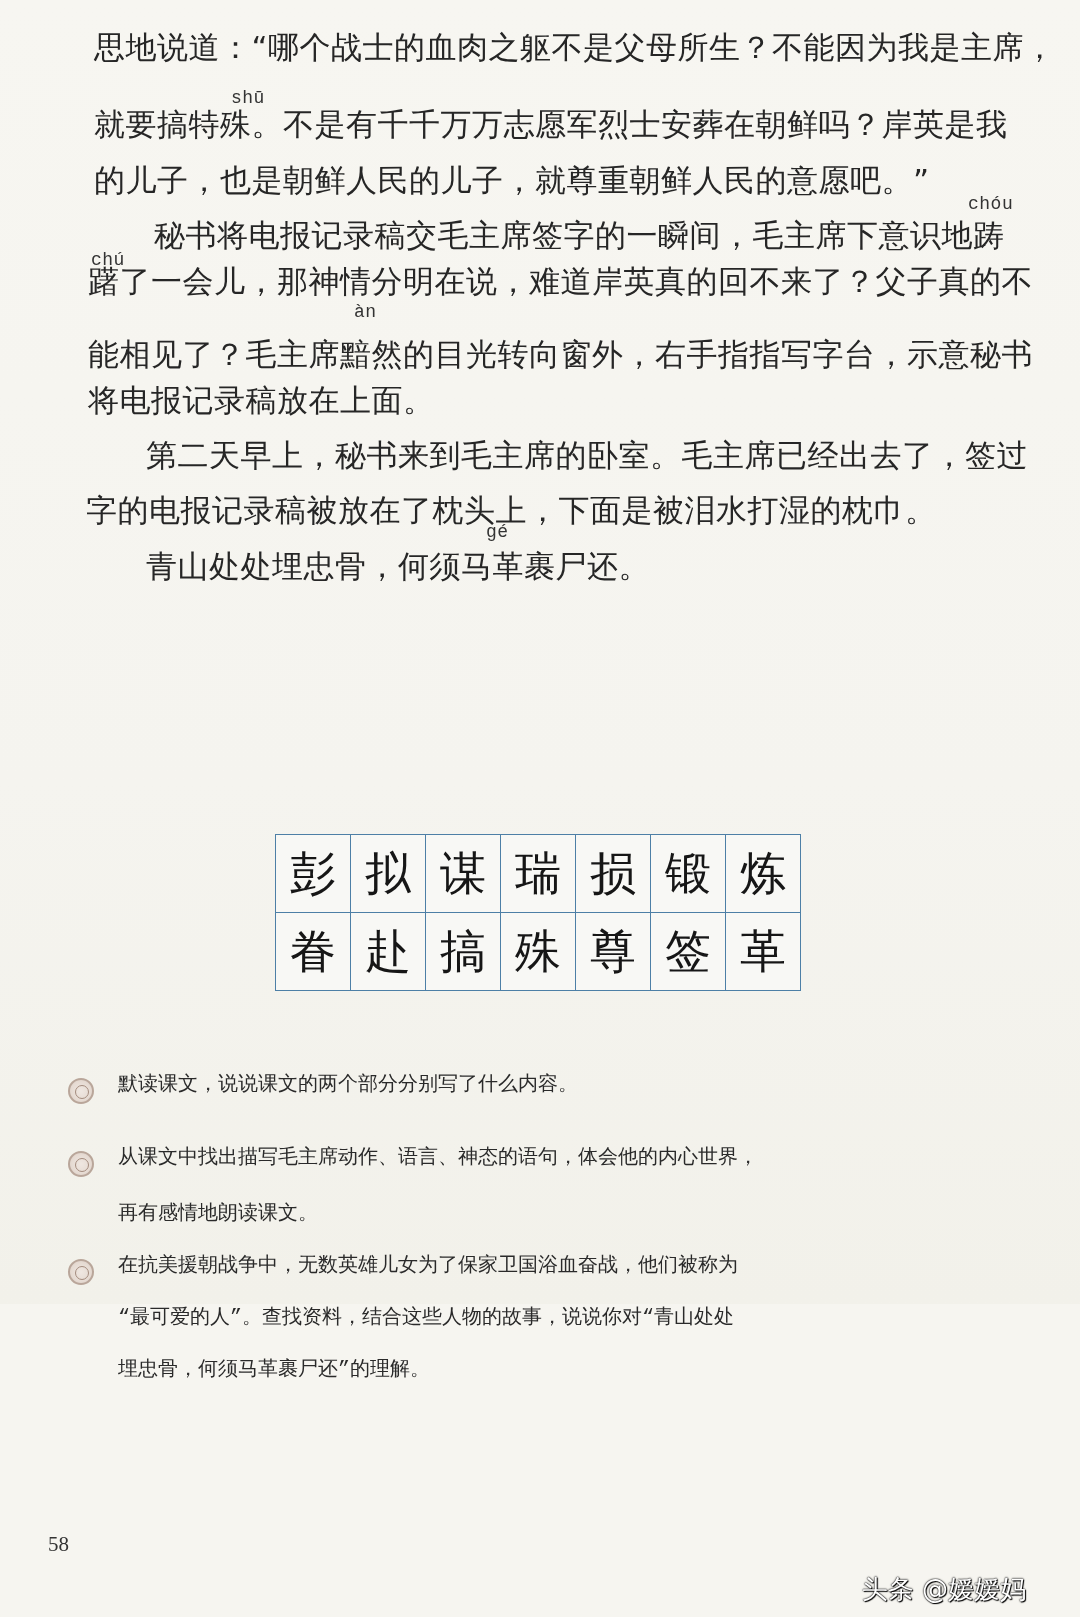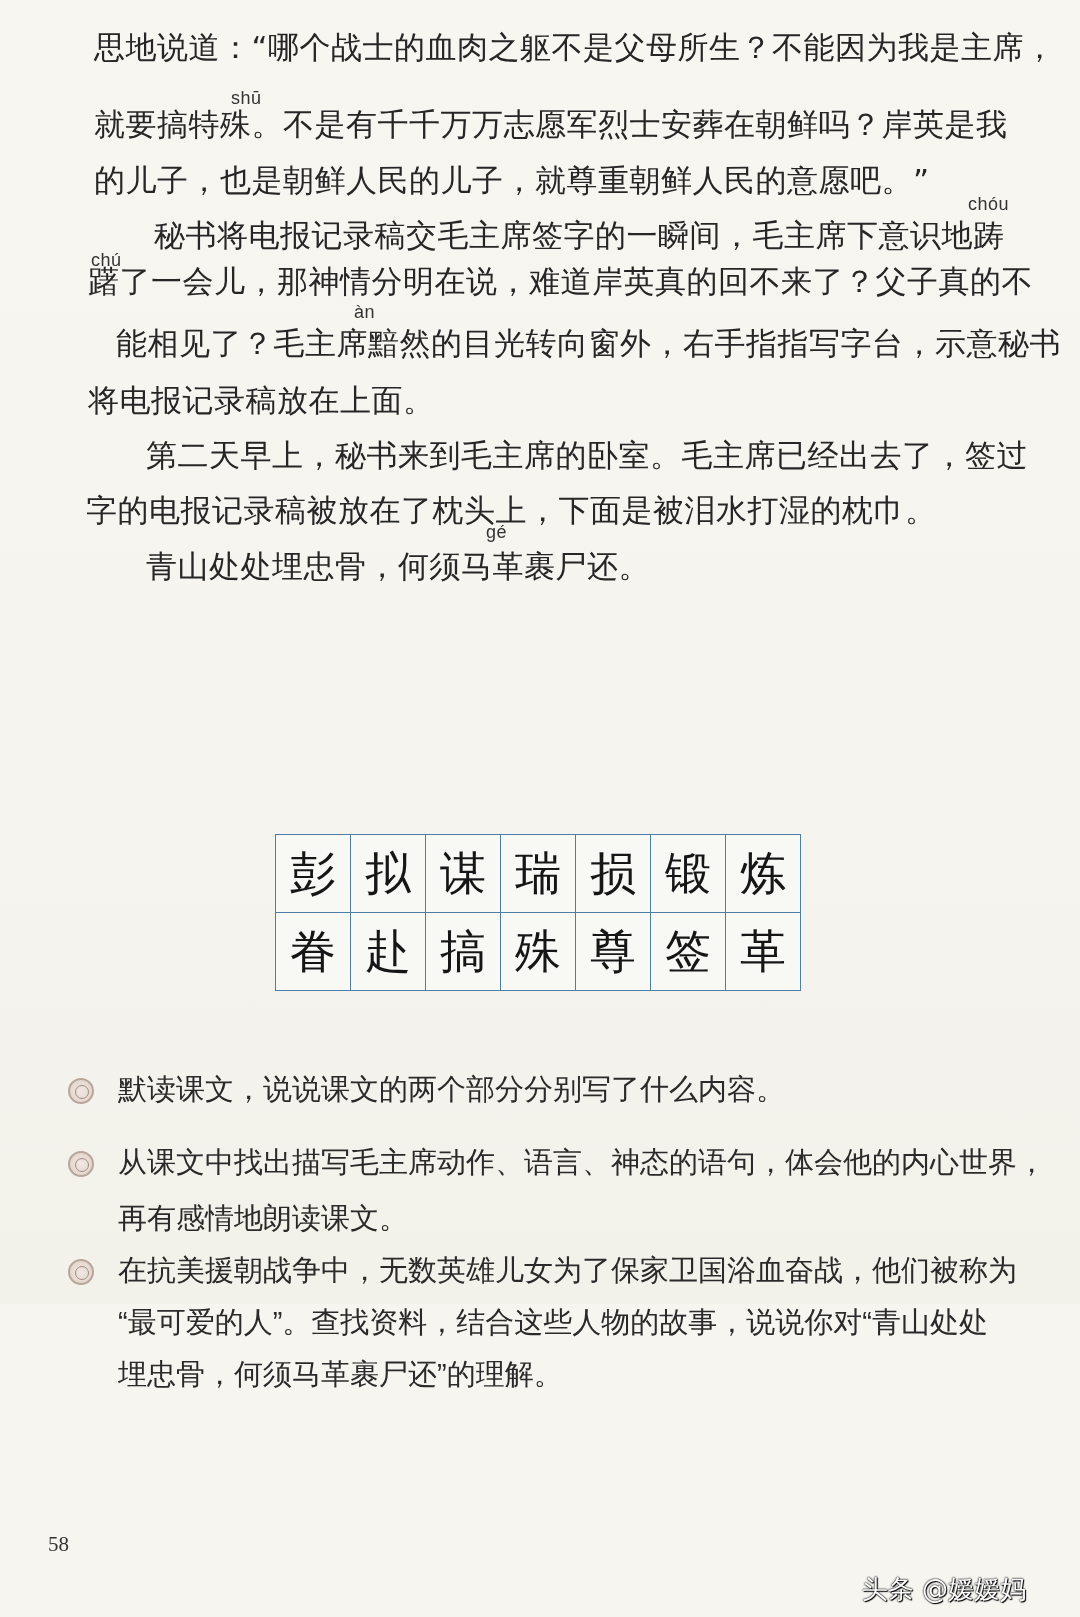--- a/index.html
+++ b/index.html
@@ -32,21 +32,21 @@
       position: absolute;
       left: 0;
       white-space: nowrap;
       font-family: "DejaVu Sans", "Liberation Sans", sans-serif;
       font-weight: normal;
       font-size: 31px;
       color: #262626;
     }
     .pinyin {
       position: absolute;
-      font-family: Liberation Sans, sans-serif;
+      font-family: Liberation Mono, monospace;
       font-size: 18px;
       color: #333;
       white-space: nowrap;
       text-align: center;
     }
     .word-strip {
       position: absolute;
       left: 238px;
       width: 618px;
       top: 673px;
@@ -101,22 +101,22 @@
       position: absolute;
       left: 5px; top: 5px;
       width: 12px; height: 12px;
       border-radius: 50%;
       border: 1.5px solid #a48c7e;
     }
     .ex-line {
       position: absolute;
       left: 56px;
       white-space: nowrap;
-      font-family: Liberation Sans, sans-serif;
-      font-size: 29px;
+      font-family: Liberation Mono, monospace;
+      font-size: 20px;
       color: #2a2a2a;
     }
     .page-number {
       position: absolute;
       left: 48px;
       top: 1532px;
       font-family: Liberation Serif, serif;
       font-size: 21px;
       color: #333;
     }
@@ -143,21 +143,21 @@
 
     <div class="line" style="top:160px; left:8px;">的儿子，也是朝鲜人民的儿子，就尊重朝鲜人民的意愿吧。”</div>
 
     <div class="pinyin" style="top:194px; left:882px;">chóu</div>
     <div class="line" style="top:215px; left:68px;">秘书将电报记录稿交毛主席签字的一瞬间，毛主席下意识地踌</div>
 
     <div class="pinyin" style="top:250px; left:5px;">chú</div>
     <div class="line" style="top:261px; left:2px;">躇了一会儿，那神情分明在说，难道岸英真的回不来了？父子真的不</div>
 
     <div class="pinyin" style="top:302px; left:268px;">àn</div>
-    <div class="line" style="top:323px; left:2px;margin-left:28px;">能相见了？毛主席黯然的目光转向窗外，右手指指写字台，示意秘书</div>
+    <div class="line" style="top:334px; left:2px;">能相见了？毛主席黯然的目光转向窗外，右手指指写字台，示意秘书</div>
 
     <div class="line" style="top:380px; left:2px;">将电报记录稿放在上面。</div>
 
     <div class="line" style="top:435px; left:60px;">第二天早上，秘书来到毛主席的卧室。毛主席已经出去了，签过</div>
 
     <div class="line" style="top:490px; left:0px;">字的电报记录稿被放在了枕头上，下面是被泪水打湿的枕巾。</div>
 
     <div class="pinyin" style="top:522px; left:400px;">gé</div>
     <div class="line" style="top:546px; left:60px;">青山处处埋忠骨，何须马革裹尸还。</div>
   </div>

